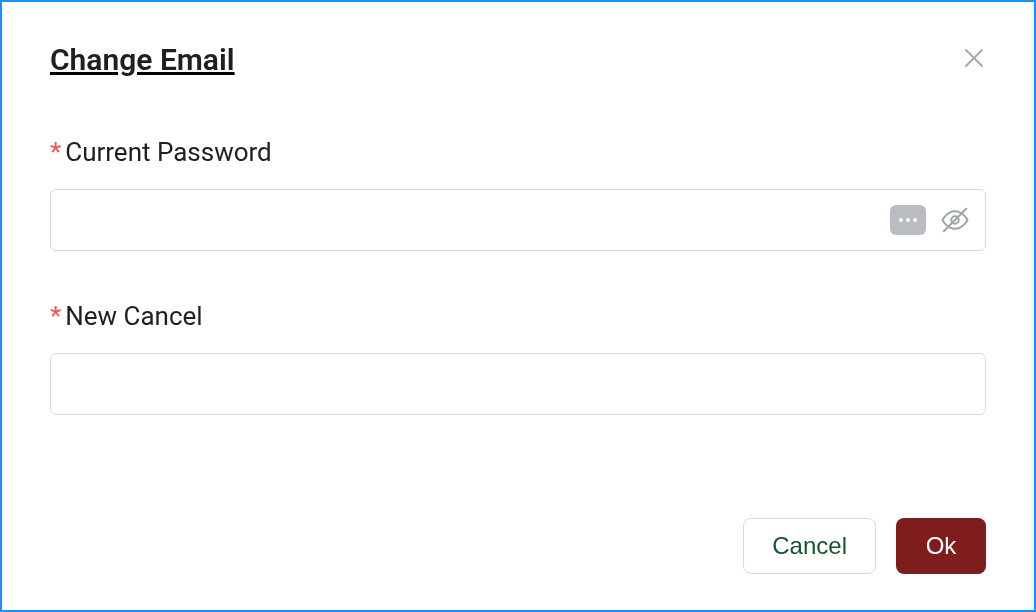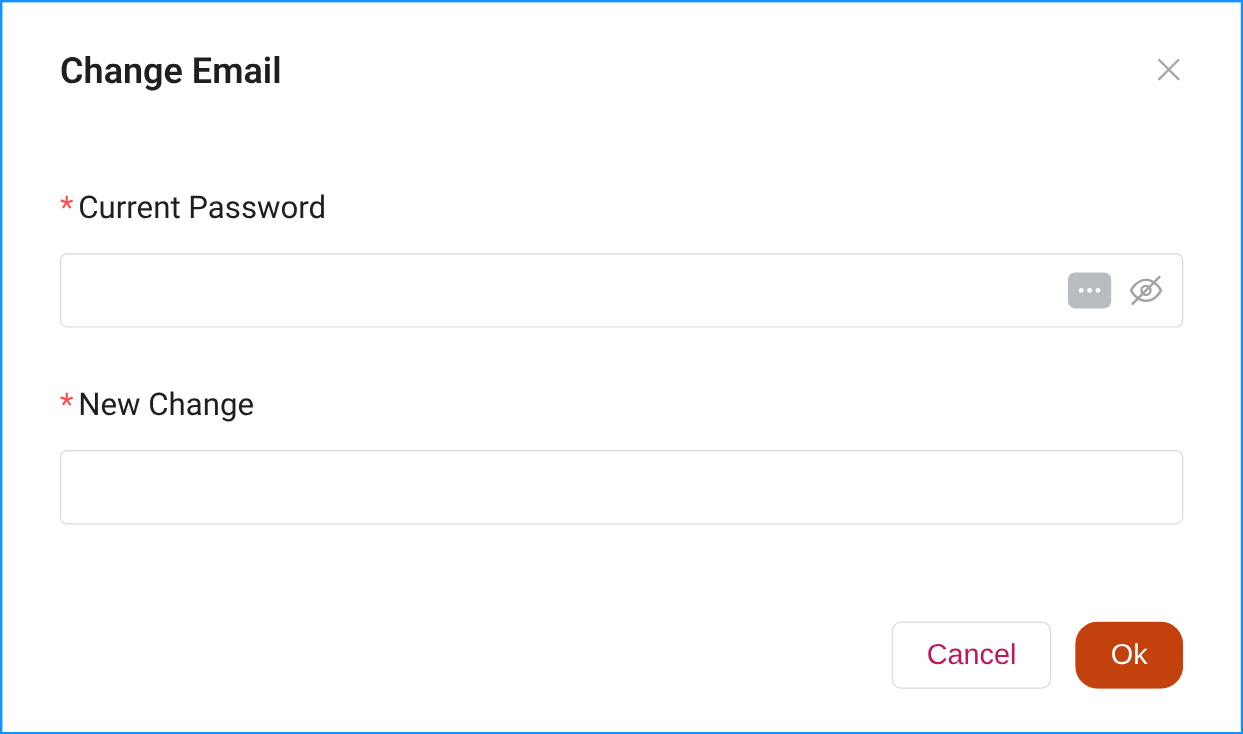--- a/index.html
+++ b/index.html
@@ -17,21 +17,22 @@
     }
     .modal {
       padding: 40px 48px 0 48px;
       height: 100%;
       position: relative;
     }
     .modal-header {
       display: flex;
       justify-content: space-between;
       align-items: flex-start;
-      margin-bottom: 82px;
+      margin-bottom: 60px;
+      text-decoration: underline;
     }
     .modal-title {
       font-size: 30px;
       font-weight: 600;
       color: #1f1f1f;
     }
     .close-btn {
       font-size: 28px;
       color: #a8a8a8;
       cursor: pointer;
@@ -116,27 +117,26 @@
       font-size: 24px;
       cursor: pointer;
       border: 1px solid transparent;
       display: flex;
       align-items: center;
       justify-content: center;
     }
     .btn-cancel {
       background: #fff;
       border: 1px solid #d9d9d9;
-      color: #be185d;
+      color: #14532d;
     }
     .btn-ok {
-      background: #c2410c;
+      background: #7f1d1d;
       color: #fff;
       min-width: 90px;
-      border-radius: 19px;
     }
   </style>
 </head>
 <body>
 
 <div class="modal">
   <div class="modal-header">
     <h2 class="modal-title">Change Email</h2>
     <button class="close-btn">
       <span>
@@ -166,21 +166,21 @@
             <circle cx="12" cy="12" r="3"></circle>
             <line x1="3" y1="21" x2="21" y2="3"></line>
           </svg>
         </span>
       </div>
     </div>
   </div>
 
   <div class="form-group">
     <label class="form-label">
-      <span class="required-asterisk">*</span><span>New Change</span>
+      <span class="required-asterisk">*</span><span>New Cancel</span>
     </label>
     <div class="input-wrapper">
       <input type="text" class="form-input" placeholder="" style="">
     </div>
   </div>
 
   <div class="modal-footer">
     <button class="btn btn-cancel">Cancel</button>
     <button class="btn btn-ok">Ok</button>
   </div>

